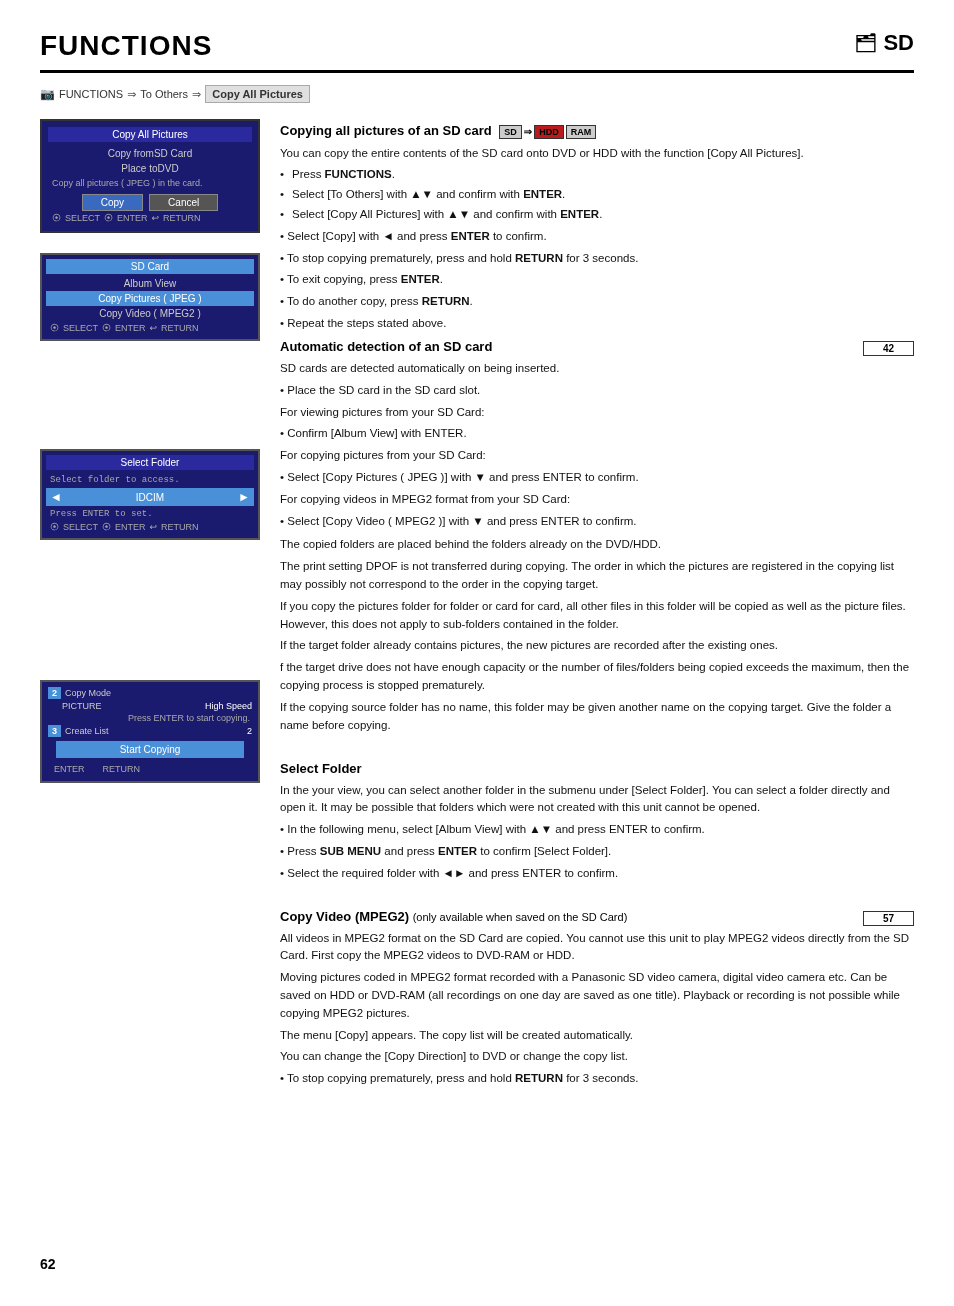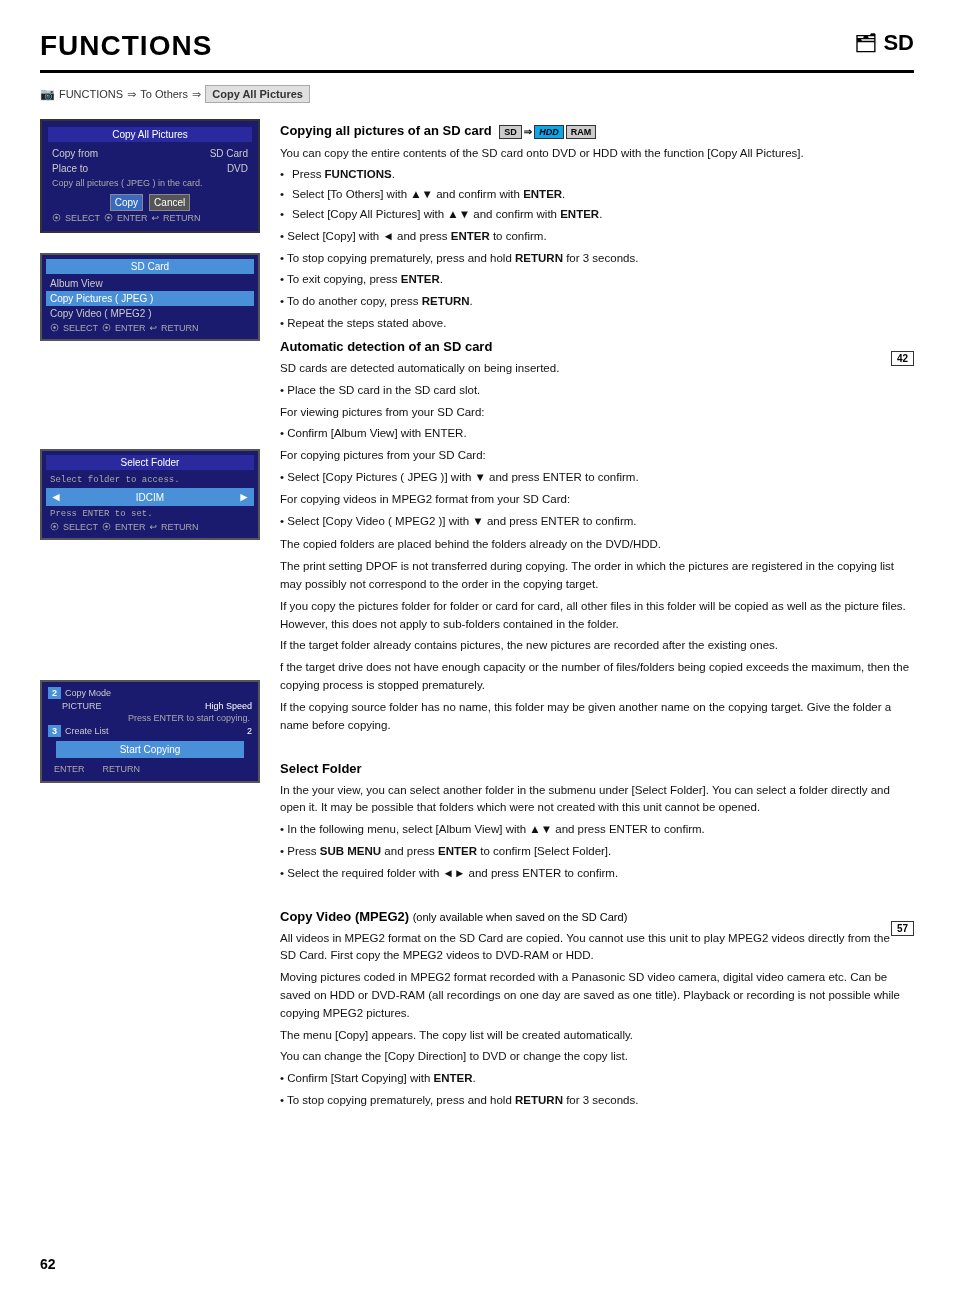--- a/index.html
+++ b/index.html
@@ -94,42 +94,42 @@
       padding: 2px 4px;
       font-size: 10px;
       margin-bottom: 4px;
     }
     .screen-row {
       display: flex;
       align-items: center;
       padding: 2px 4px;
       font-size: 10px;
       color: #ccc;
-      justify-content: space-between;
+      justify-content: center;
     }
     .screen-row.highlighted {
       background: #4a90d9;
       color: #fff;
     }
     .screen-label {
       color: #aaa;
       font-size: 9px;
       padding: 2px 4px;
     }
     .screen-buttons {
       display: flex;
       gap: 6px;
       justify-content: center;
       margin-top: 4px;
     }
     .screen-btn {
       background: #555;
       color: #fff;
       border: 1px solid #888;
-      padding: 2px 4px;
+      padding: 2px 18px;
       font-size: 10px;
       cursor: pointer;
       text-align: center;
     }
     .screen-btn.primary {
       background: #3a6abf;
     }
     .screen-icons {
       display: flex;
       align-items: center;
@@ -168,29 +168,29 @@
       position: relative;
       margin-bottom: 2px;
     }
     .section-body ul li::before {
       content: '•';
       position: absolute;
       left: 0;
     }
     .bold { font-weight: bold; }
     .badge-sd { background: #ccc; }
-    .badge-hdd { background: #0ea5e9; font-style: italic; }
+    .badge-hdd { background: #b91c1c; }
     .badge-ram { background: #ccc; }
     .badge-num {
       border: 1px solid #333;
-      padding: 1px 5px;
+      padding: 1px 19px;
       font-size: 10px;
       font-weight: bold;
       float: right;
-      margin-top: 12px;
+      margin-top: 2px;
     }
 
     .divider-space {
       height: 16px;
     }
 
     
     .page-number {
       position: absolute;
       bottom: 34px;
@@ -508,21 +508,20 @@
       <div class="section-title">
         <span class="bold">Copy Video (MPEG2)</span>
         <span style="font-weight:normal; font-size:11px;">(only available when saved on the SD Card)</span>
         <span class="badge-num">57</span>
       </div>
       <div class="section-body">
         <p>All videos in MPEG2 format on the SD Card are copied. You cannot use this unit to play  MPEG2 videos directly from the SD Card. First copy the MPEG2 videos to DVD-RAM or HDD.</p>
         <p>Moving pictures coded in MPEG2 format recorded with a Panasonic SD video camera, digital video camera etc. Can be saved on HDD or DVD-RAM (all recordings on one day are saved as one title). Playback or recording is not possible while copying  MPEG2 pictures.</p>
         <p>The menu [Copy] appears. The copy list will be created automatically.</p>
         <p>You can change the [Copy Direction] to DVD or change the copy list.</p>
-        <p>•  Confirm [Start Copying] with <span class="bold">ENTER</span>.</p>
         <p>• To stop copying prematurely, press and hold <span class="bold">RETURN</span> for 3 seconds.</p>
       </div>
     </div>
 
   </div>
 </div>
 
 <div class="page-number">62</div>
 
 </body></html>

